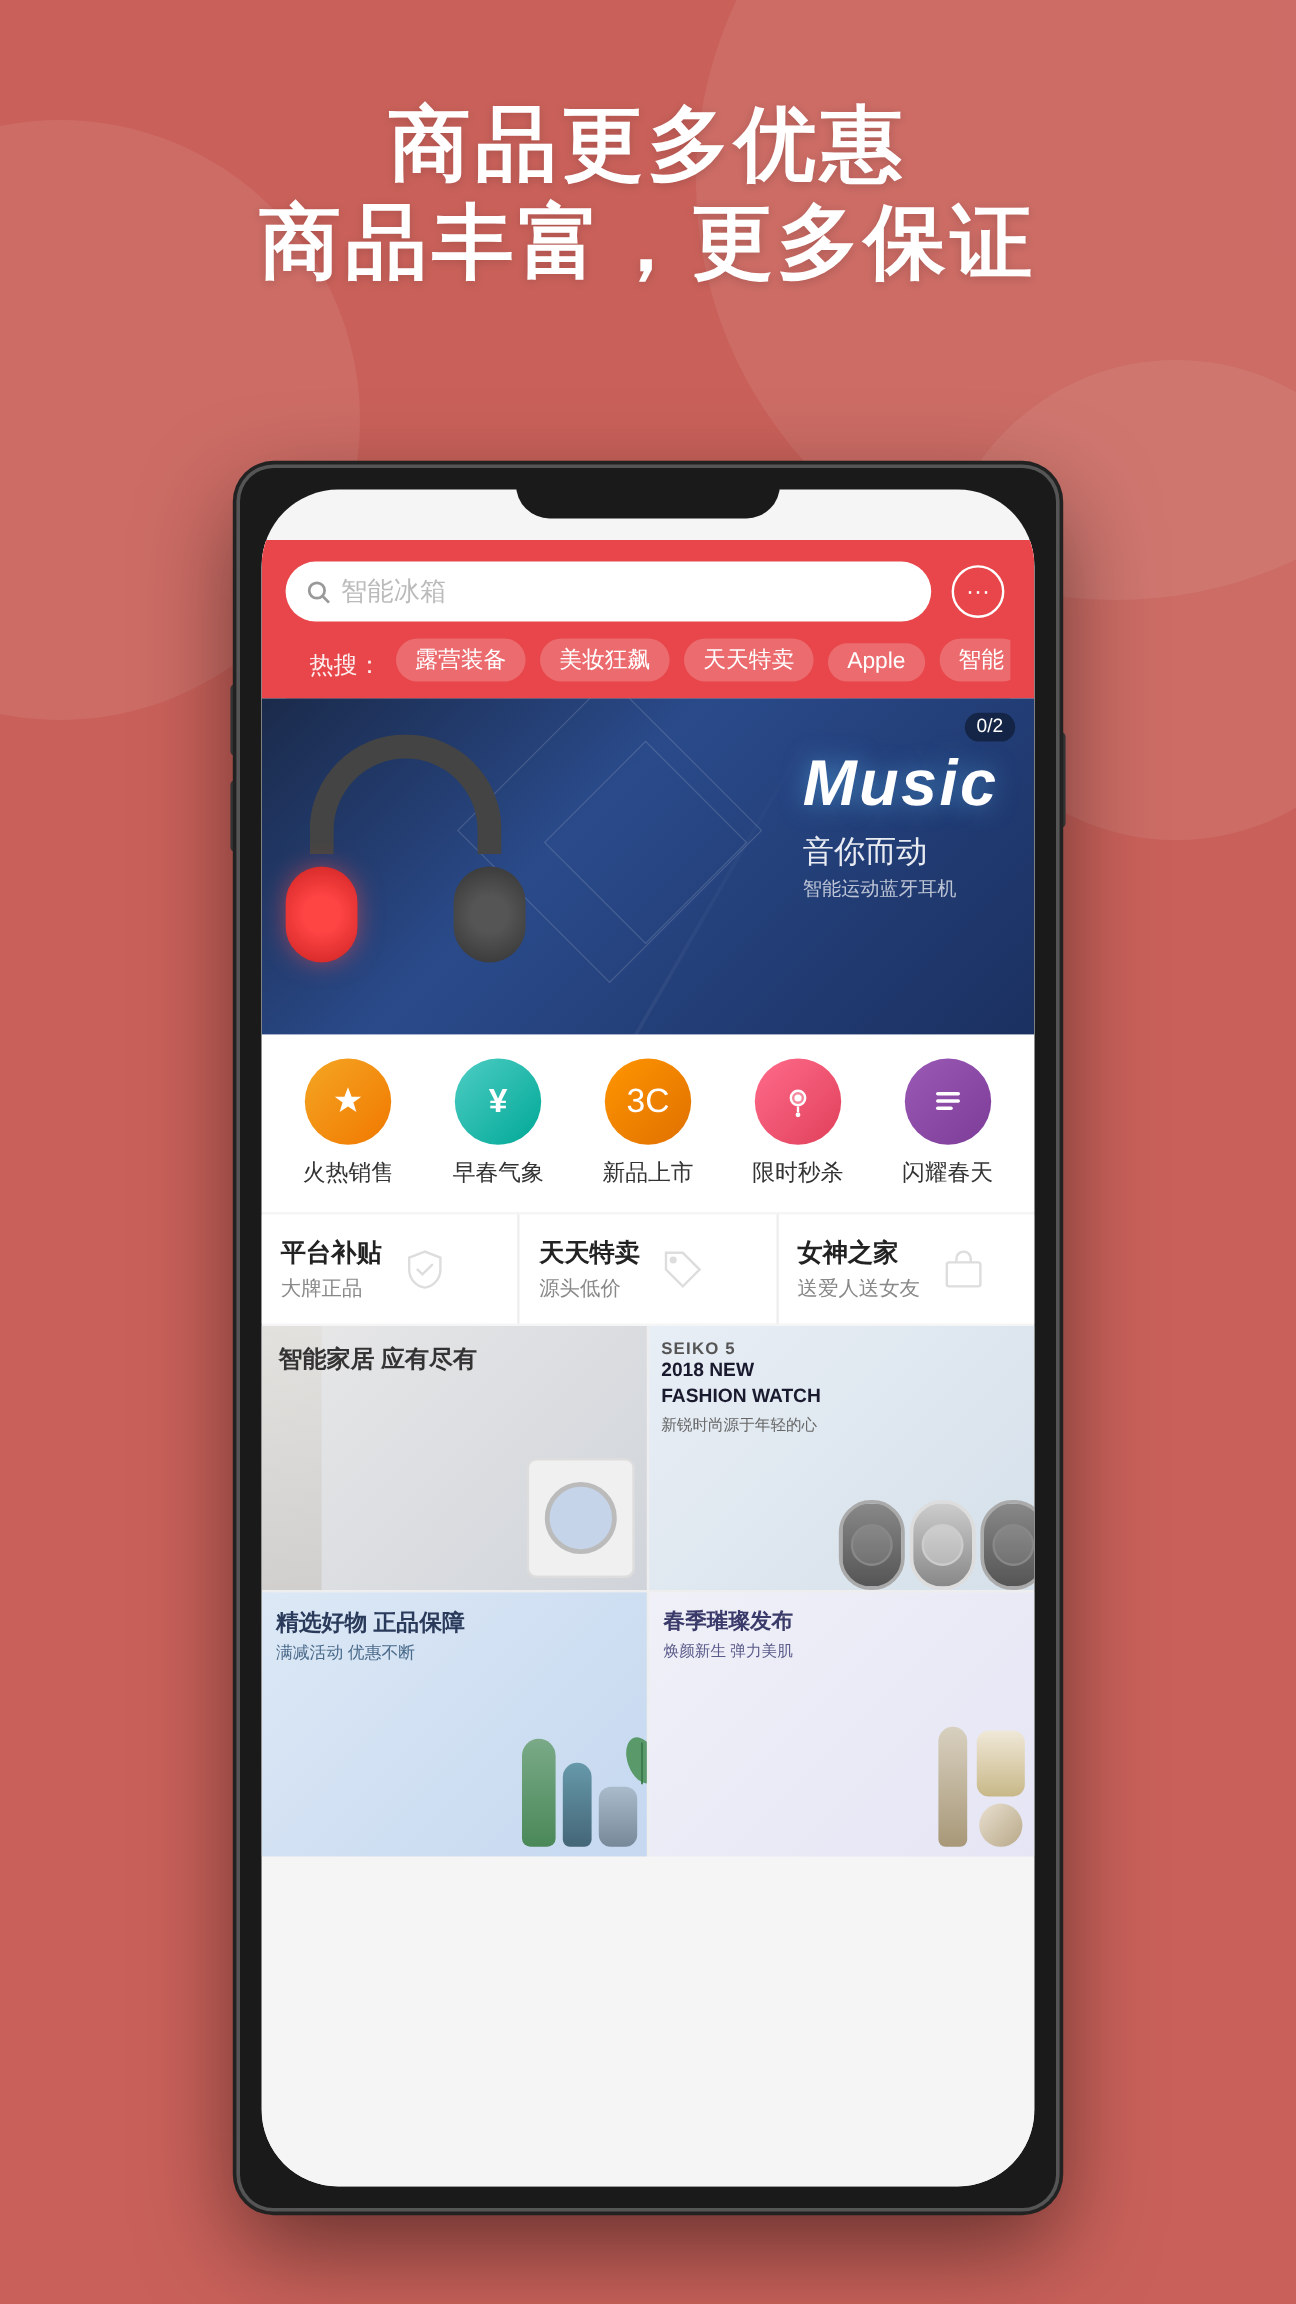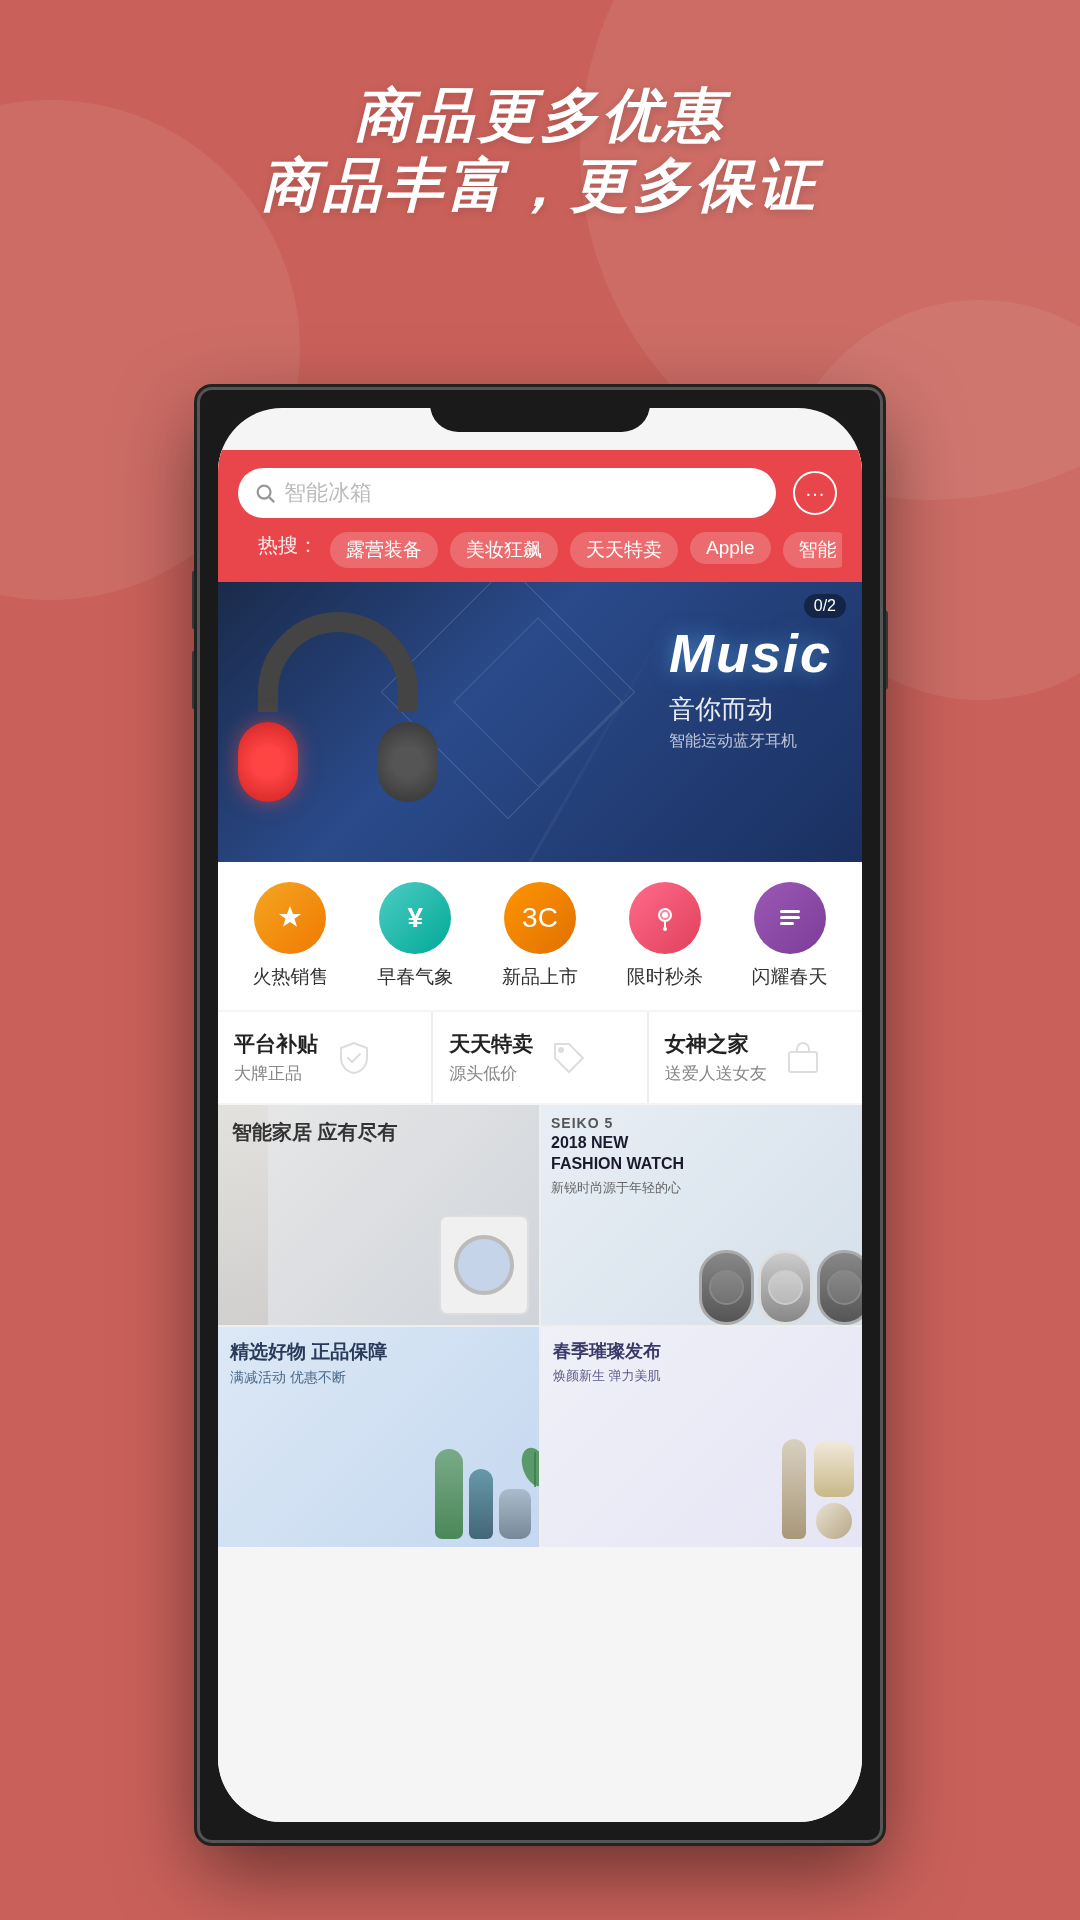--- a/index.html
+++ b/index.html
@@ -32,43 +32,42 @@
     
     .hero-text {
       position: absolute;
       top: 80px;
       left: 0; right: 0;
       text-align: center;
       color: white;
       z-index: 2;
     }
     .hero-text h1 {
-      font-size: 58px;
+      font-size: 68px;
       font-weight: 700;
       line-height: 1.2;
       text-shadow: 0 2px 8px rgba(0,0,0,0.15);
       letter-spacing: 4px;
-      font-style: italic;
     }
 
     
     .phone-wrapper {
       position: absolute;
       top: 390px;
       left: 50%;
       transform: translateX(-50%);
       width: 680px;
       height: 1450px;
     }
 
     
     .phone-frame {
       position: absolute;
       top: 0; left: 0; right: 0; bottom: 0;
-      border-radius: 12px;
+      border-radius: 28px;
       background: #1a1a1a;
       box-shadow:
         0 0 0 3px #555,
         0 0 0 6px #222,
         0 30px 80px rgba(0,0,0,0.5);
     }
 
     
     .phone-screen {
       position: absolute;
@@ -176,21 +175,21 @@
       display: flex;
       align-items: center;
       justify-content: center;
       color: white;
       font-size: 20px;
     }
 
     
     .hot-search {
       display: flex;
-      align-items: flex-start;
+      align-items: flex-end;
       padding: 12px 31px 14px 20px;
       gap: 12px;
       background: #e8464a;
       overflow: hidden;
     }
     .hot-label {
       color: rgba(255,255,255,0.9);
       font-size: 20px;
       white-space: nowrap;
     }

